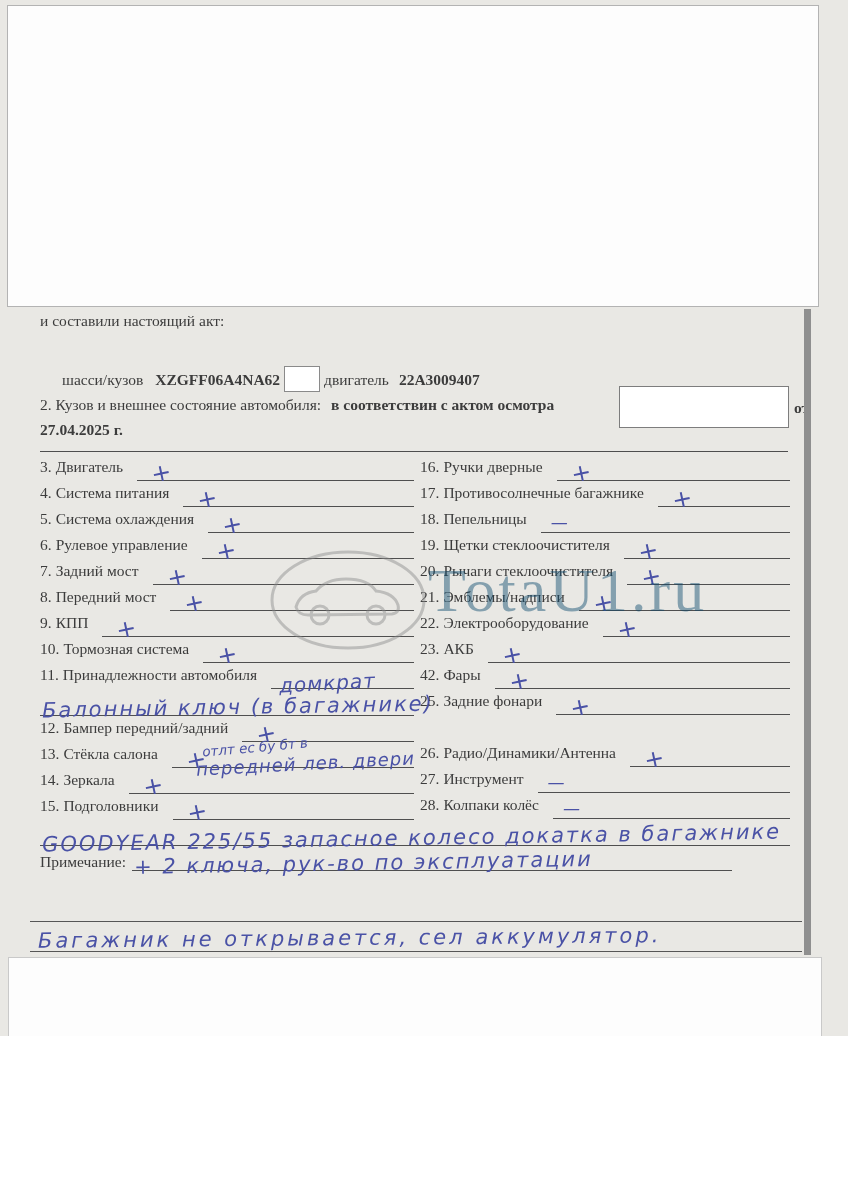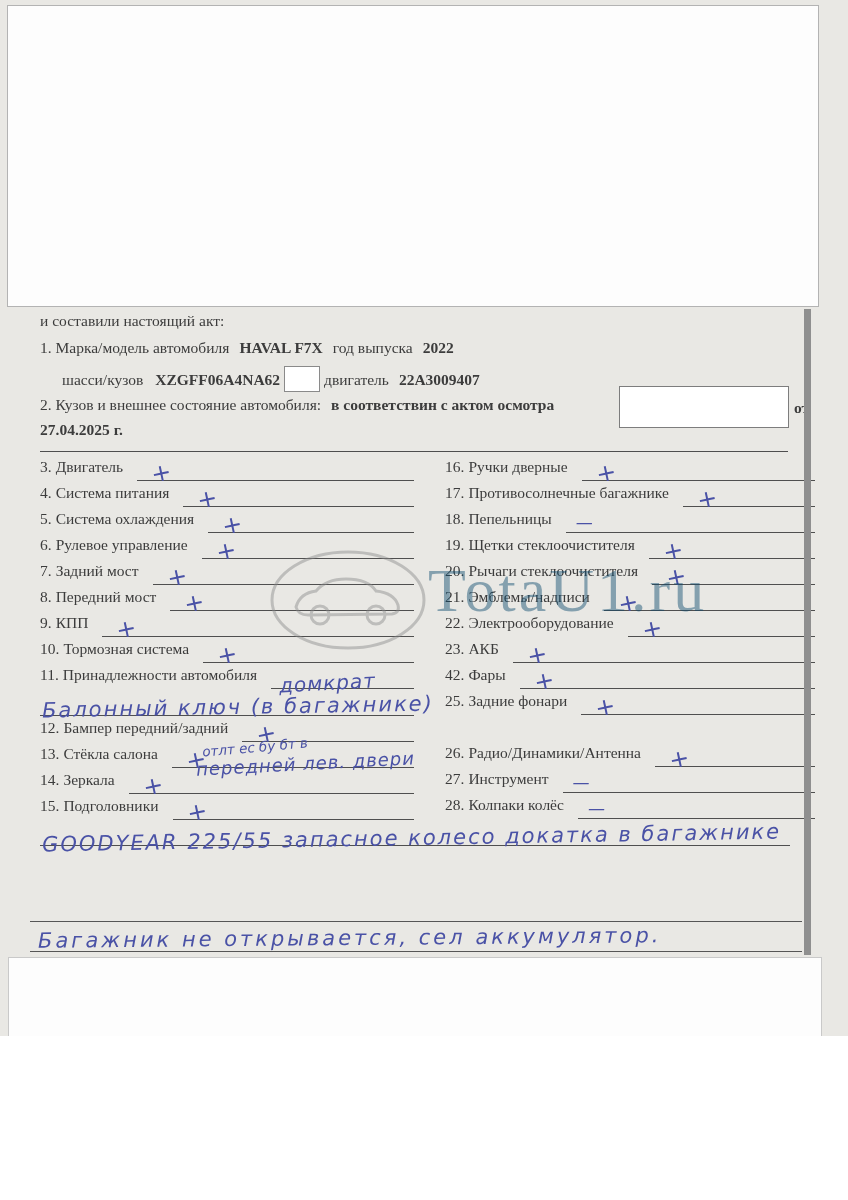--- a/index.html
+++ b/index.html
@@ -13,21 +13,21 @@
   
   .pt{font-size:15.5px;line-height:1.15;white-space:nowrap;}
   .b{font-weight:bold;}
   .gap{display:inline-block;width:10px;}
   .smallbox{display:inline-block;width:34px;height:24px;background:#fff;border:1.5px solid #8a8a8a;vertical-align:-7px;margin:0 4px;}
   .bigbox{left:619px;top:386px;width:168px;height:40px;background:#fff;border:1.5px solid #7d7d7d;}
   .hr-top{left:40px;top:451px;width:748px;border-top:1.6px solid #4e4e4e;height:0;}
   
   .col{position:absolute;top:455px;}
   .col-left{left:40px;width:374px;}
-  .col-right{left:420px;width:370px;margin-left:25px;}
+  .col-right{left:420px;width:370px;}
   .row{display:flex;align-items:center;height:26px;gap:8px;}
   .lbl{font-size:15.5px;line-height:1;padding:0 6px 2px 0;white-space:nowrap;}
   .num{padding-right:4px;}
   .uline{flex:1;position:relative;border-bottom:1.6px solid #4f4f4f;align-self:stretch;}
   .spacer{height:26px;}
   .handrow{height:26px;border-bottom:1.6px solid #4f4f4f;position:relative;}
   
   .hand{font-family:"DejaVu Sans",sans-serif;font-style:italic;color:#4a52a6;}
   .mark-plus{position:absolute;left:14px;bottom:-7px;font-size:24px;transform:rotate(-12deg);}
   .mark-dash{position:absolute;left:10px;bottom:0px;font-size:17px;}
@@ -50,23 +50,20 @@
 </style>
 </head>
 <body>
 
 <div class="page">
 
   <div class="abs box-top"></div>
 
   <div class="abs pt" style="left:40px;top:312px;">и составили настоящий акт:</div>
 
-  <div class="abs pt" style="left:40px;top:339px;">
-    <span>1. Марка/модель автомобиля</span><span class="gap"></span><span class="b">HAVAL F7X</span><span class="gap"></span><span>год выпуска</span><span class="gap"></span><span class="b">2022</span>
-  </div>
 
   <div class="abs pt" style="left:62px;top:366px;">
     <span>шасси/кузов</span>
     <span class="b" style="margin-left:8px;">XZGFF06A4NA62</span><span class="smallbox"></span><span>двигатель</span><span class="gap"></span><span class="b">22A3009407</span>
   </div>
 
   <div class="abs pt" style="left:40px;top:396px;text-align:center;">
     <span>2. Кузов и внешнее состояние автомобиля:</span><span class="gap"></span><span class="b">в соответствин с актом осмотра</span>
   </div>
   <div class="abs bigbox"></div>
@@ -249,20 +246,26 @@
       <circle cx="52" cy="70" r="9" fill="none" stroke="#8a8a8a" stroke-width="3"></circle>
       <circle cx="108" cy="70" r="9" fill="none" stroke="#8a8a8a" stroke-width="3"></circle>
     </svg>
     <span class="wm-text">TotaU1.ru</span>
   </div>
 
   <div class="abs sec30">
     <div class="s30l2">
       <span class="hand h21">GOODYEAR 225/55 запасное колесо докатка в багажнике</span>
     </div>
+    <div class="noteline">
+      <span class="lbl">Примечание:</span>
+      <span class="uline">
+        <span class="hand h21">+ 2 ключа, рук-во по эксплуатации</span>
+      </span>
+    </div>
   </div>
 
   <div class="abs bottomnote">
     <span class="hand">Багажник не открывается, сел аккумулятор.</span>
   </div>
 
   <div class="abs edge-bar"></div>
 
   <div class="abs box-bottom"></div>
 

